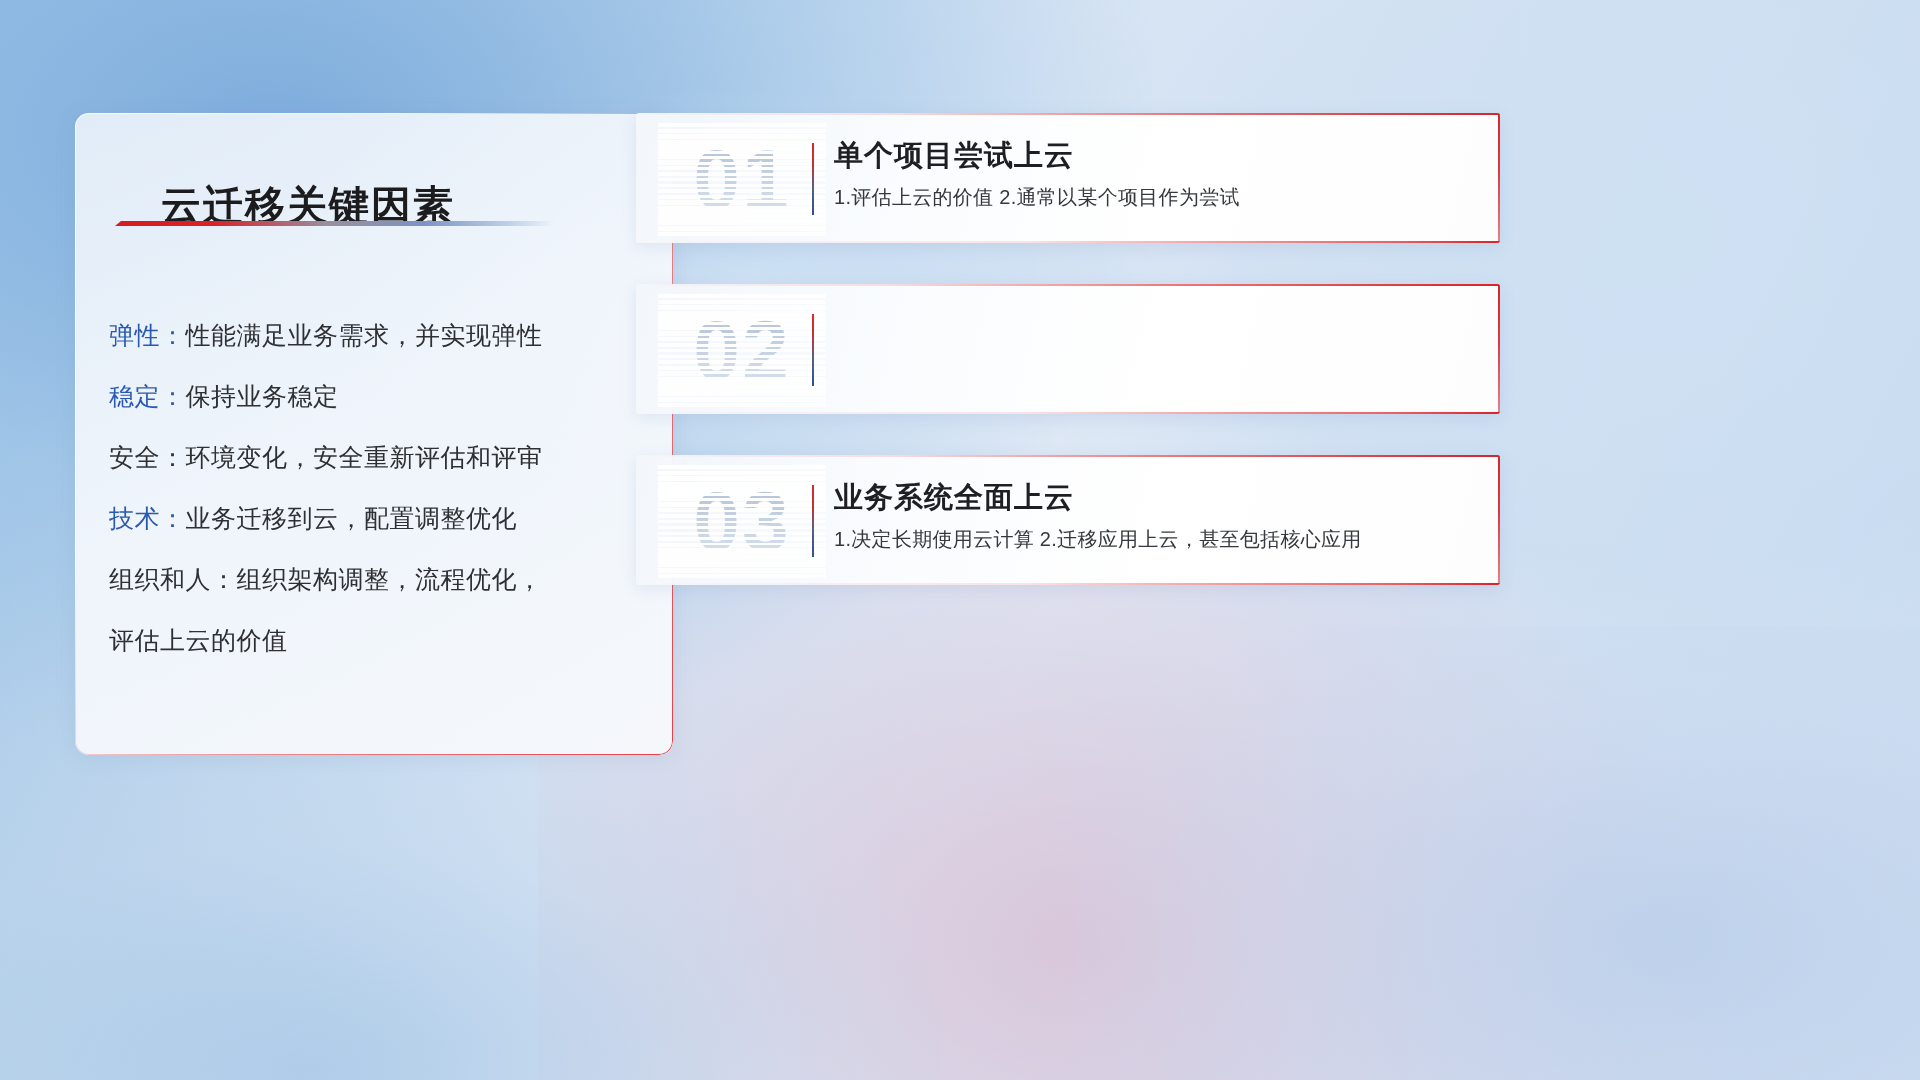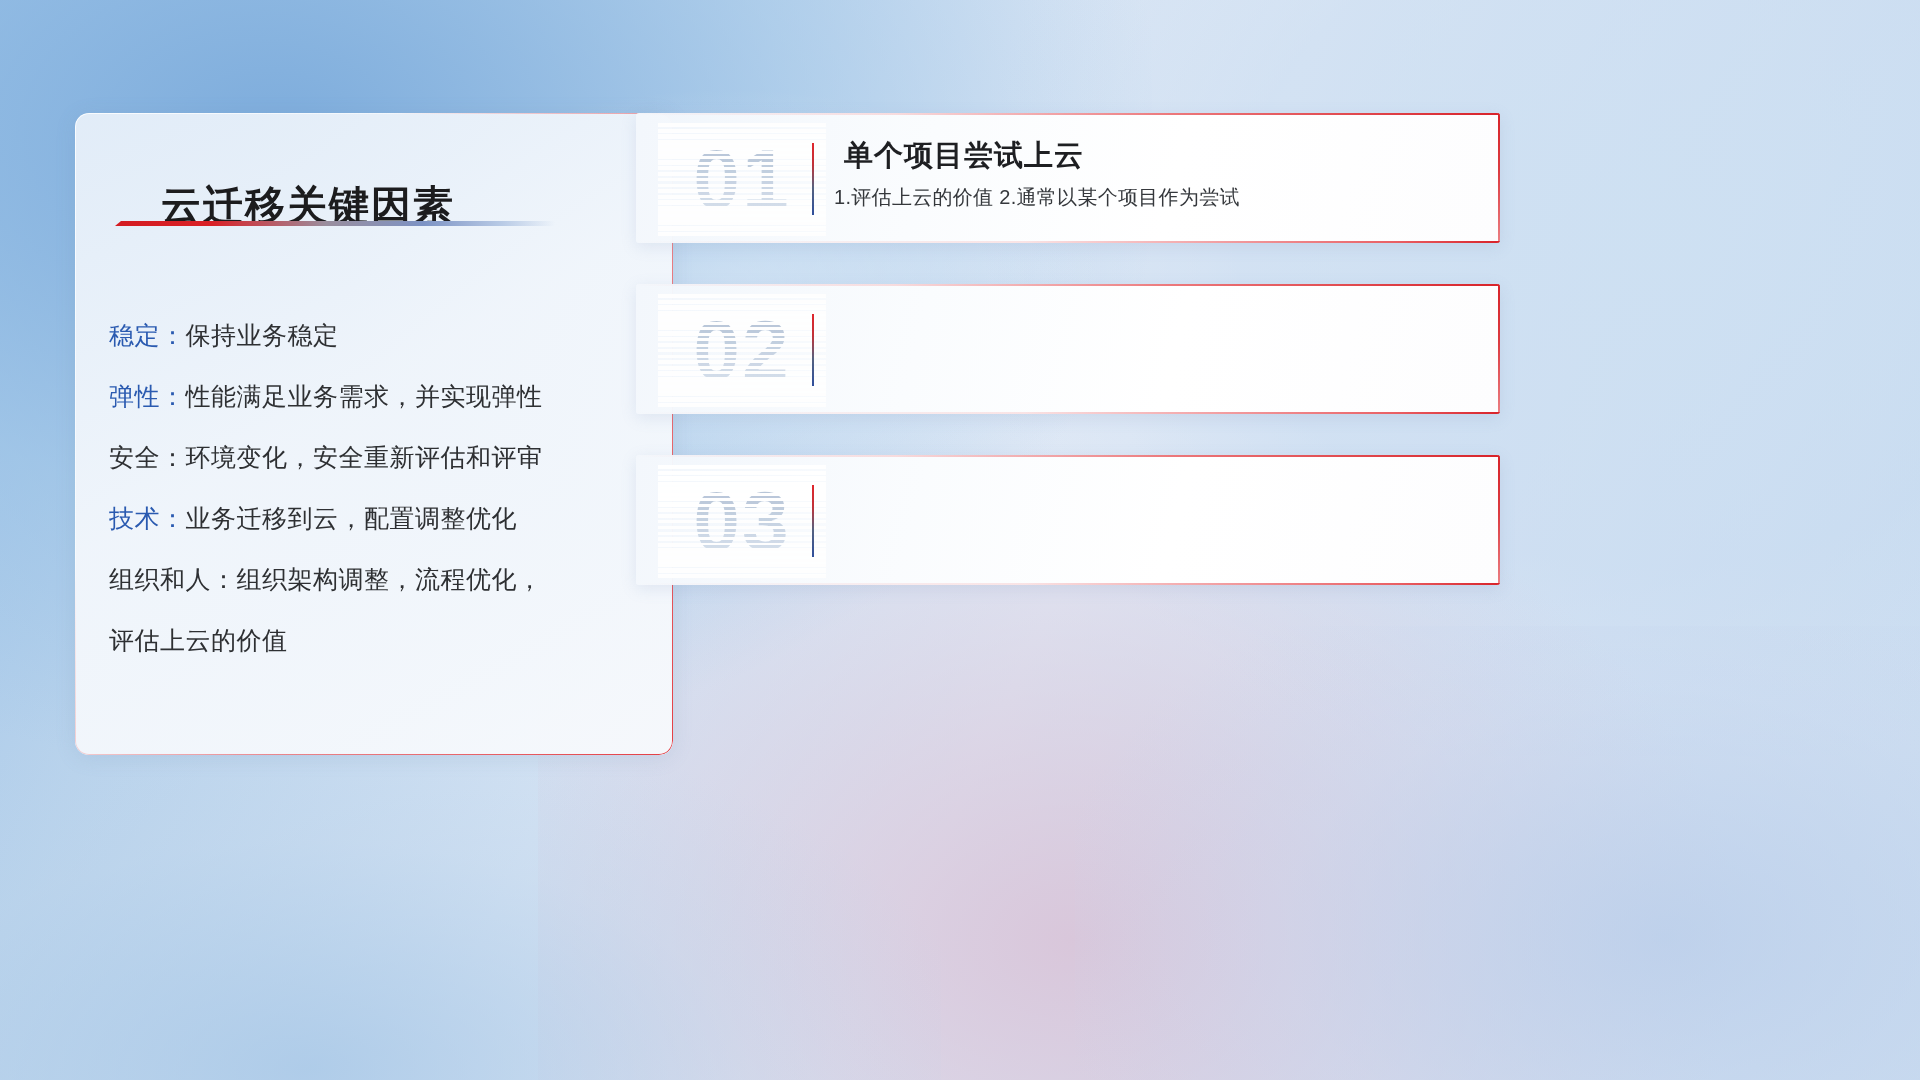--- a/index.html
+++ b/index.html
@@ -100,21 +100,21 @@
     background:repeating-linear-gradient(180deg,rgba(255,255,255,0) 0px,rgba(255,255,255,0) 2.5px,rgba(255,255,255,1) 2.5px,rgba(255,255,255,1) 5.5px);
     pointer-events:none;
   }
   .divider{
     position:absolute;left:176px;top:30px;width:2px;height:72px;
     background:linear-gradient(180deg,#e0262d 0%,#c23238 30%,#55617f 62%,#2f4f9c 100%);
   }
   .card-body{position:absolute;left:198px;top:22px;right:24px;}
   .card-title{
     font-size:29px;font-weight:700;color:#1e1f22;letter-spacing:1px;
-    line-height:40px;white-space:nowrap;margin-left:10px;
+    line-height:40px;white-space:nowrap;
   }
   .card-desc{
     margin-top:9px;font-size:20px;color:#35383c;letter-spacing:.3px;
     line-height:26px;white-space:nowrap;
   }
 </style>
 </head>
 <body>
 
 <div id="bg">
@@ -126,24 +126,24 @@
   <div class="bgl b6"></div>
   <div class="bgl b7"></div>
 </div>
 
 <section id="left-panel">
   <h1 id="panel-title">云迁移关键因素</h1>
   <div id="title-rule"></div>
 
   <div id="factor-list">
     <div class="factor-row accent">
-      <span class="lbl" style="color: rgb(42, 90, 176);">稳定：</span><span class="desc">保持业务稳定</span>
+      <span class="lbl" style="color: rgb(42, 90, 176);">弹性：</span><span class="desc">性能满足业务需求，并实现弹性</span>
     </div>
     <div class="factor-row accent">
-      <span class="lbl" style="color: rgb(42, 90, 176);">弹性：</span><span class="desc">性能满足业务需求，并实现弹性</span>
+      <span class="lbl" style="color: rgb(42, 90, 176);">稳定：</span><span class="desc">保持业务稳定</span>
     </div>
     <div class="factor-row plain">
       <span class="lbl" style="color: rgb(46, 48, 51);">安全：</span><span class="desc">环境变化，安全重新评估和评审</span>
     </div>
     <div class="factor-row accent">
       <span class="lbl" style="color: rgb(42, 90, 176); text-align: right;">技术：</span><span class="desc">业务迁移到云，配置调整优化</span>
     </div>
     <div class="factor-row plain">
       <span class="lbl" style="color: rgb(46, 48, 51);">组织和人：</span><span class="desc">组织架构调整，流程优化，</span>
     </div>
@@ -178,16 +178,20 @@
   </article>
 
   <article class="card">
     <div class="card-edge-top"></div>
     <div class="card-edge-right"></div>
     <div class="card-edge-bottom"></div>
     <div class="ghost-num">
       <span>03</span>
     </div>
     <div class="divider"></div>
+    <div class="card-body">
+      <div class="card-title">业务系统全面上云</div>
+      <div class="card-desc">1.决定长期使用云计算   2.迁移应用上云，甚至包括核心应用</div>
+    </div>
   </article>
 
 
 </section>
 
 </body></html>

